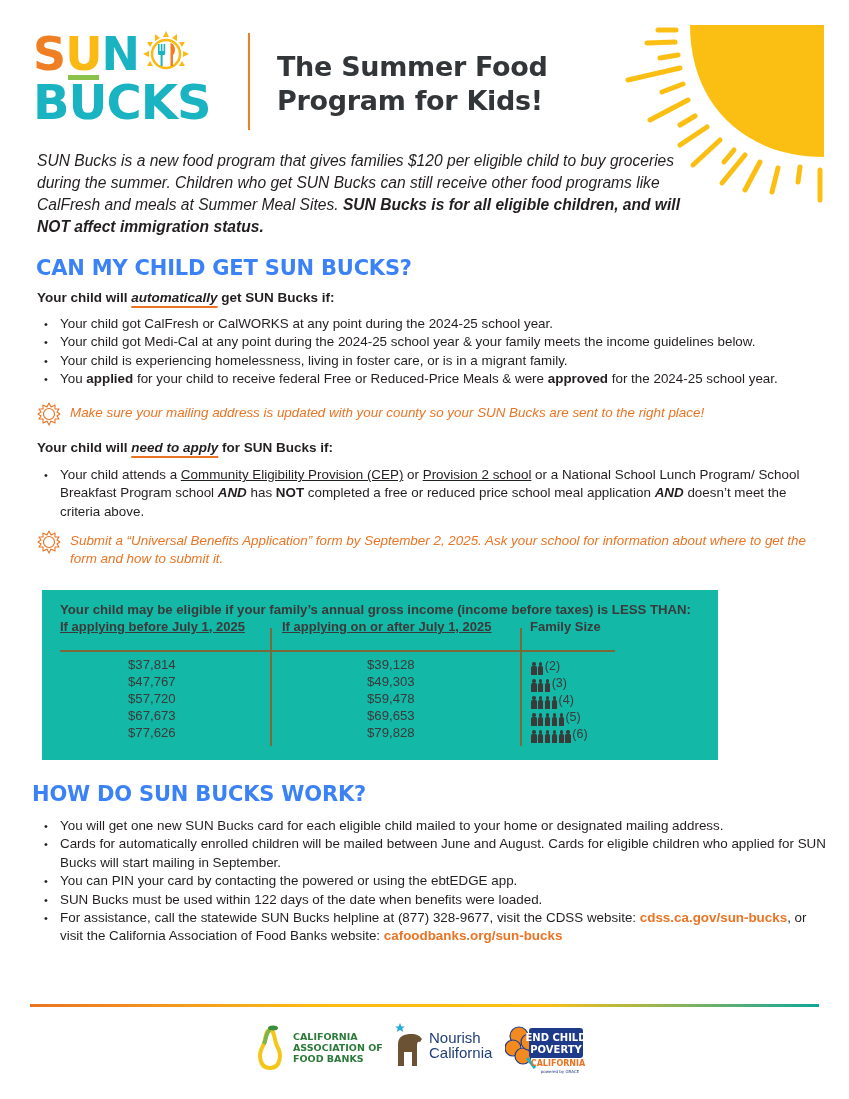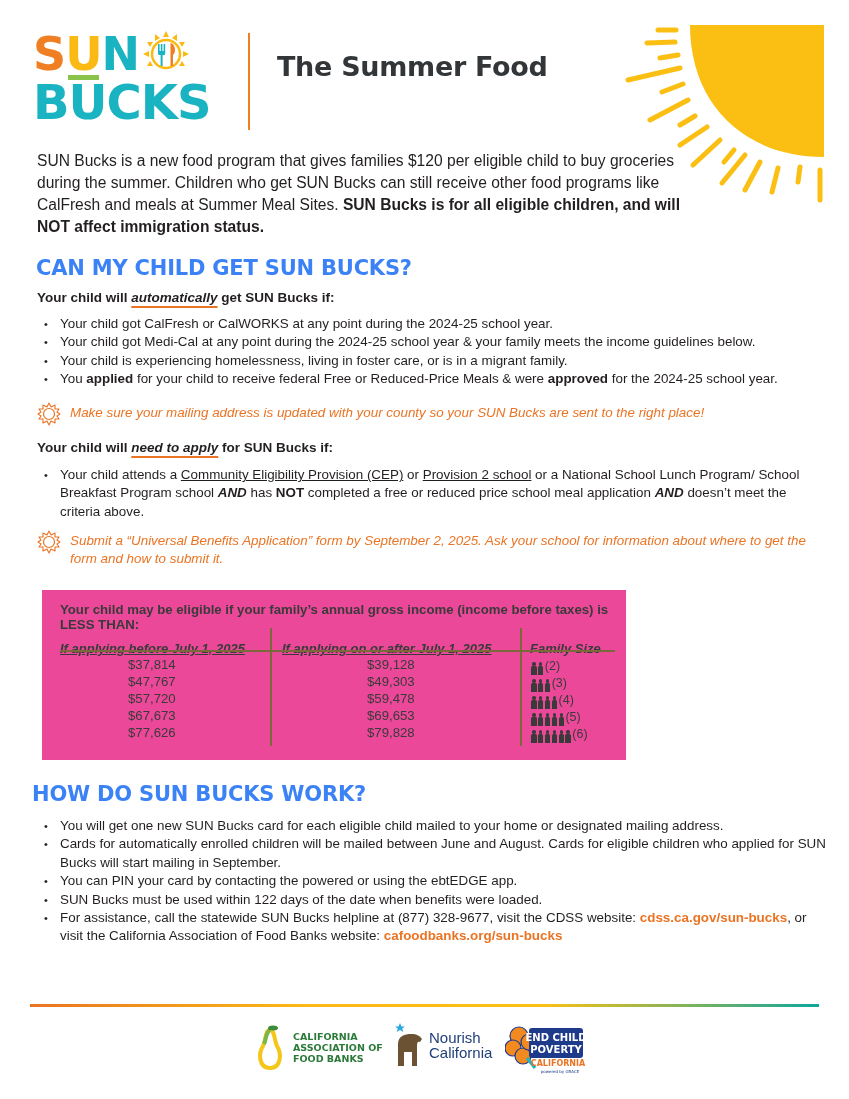--- a/index.html
+++ b/index.html
@@ -13,39 +13,39 @@
   .logo-s { color: #f07f23; }
   .logo-u { color: #fbb914; position: relative; }
   .logo-u::after { content: ""; position: absolute; left: 3px; right: 3px; bottom: -3px; height: 5px; background: #8bc34a; }
   .logo-n { color: #19b3c1; }
   .logo-emblem { width: 46px; height: 46px; margin-left: 4px; position: relative; }
   .logo-row2 .logo-letter { color: #19b3c1; font-size: 48px; }
   .header-divider { position: absolute; left: 248px; top: 33px; width: 2px; height: 97px; background: #f07f23; }
   .title { position: absolute; left: 277px; top: 50px; font-family: "DejaVu Sans", sans-serif; font-weight: bold; font-size: 27px; line-height: 34px; color: #333638; letter-spacing: -0.3px; }
   .sun { position: absolute; left: 600px; top: 10px; width: 249px; height: 200px; }
 
-  .intro { position: absolute; left: 37px; top: 150px; width: 680px; font-size: 15.6px; line-height: 22px; color: #231f20; }
+  .intro { position: absolute; left: 37px; top: 150px; width: 680px; font-size: 15.6px; line-height: 22px; font-style: italic; color: #231f20; }
   .intro b { font-weight: bold; }
 
   .h2 { position: absolute; font-family: "DejaVu Sans", sans-serif; font-weight: bold; font-size: 21px; color: #3b82f6; letter-spacing: -0.2px; }
   .sub { position: absolute; left: 37px; font-weight: bold; font-size: 13.5px; color: #231f20; }
   .sub .u { font-style: italic; text-decoration: underline; text-decoration-color: #ea7424; text-decoration-thickness: 2px; text-underline-offset: 4px; }
 
   ul.bullets { position: absolute; left: 44px; list-style: none; font-size: 13.4px; line-height: 18.4px; color: #231f20; }
   ul.bullets li { position: relative; padding-left: 16px; }
   ul.bullets li::before { content: "•"; position: absolute; left: 0; top: 0; font-size: 11px; }
   .lnk { text-decoration: underline; }
   .orange-link { color: #ea7424; font-weight: bold; }
 
   .note { position: absolute; left: 36px; display: flex; align-items: flex-start; color: #ea7424; font-style: italic; font-size: 13.4px; line-height: 18px; }
   .note .sunicon { width: 26px; height: 26px; flex: 0 0 26px; margin-right: 8px; margin-top: -3px; }
 
-  .income-box { position: absolute; left: 42px; top: 590px; width: 584px; height: 170px; background: #ec4899; }
+  .income-box { position: absolute; left: 42px; top: 590px; width: 676px; height: 170px; background: #14b8a6; }
   .income-head { position: absolute; left: 18px; top: 12px; font-weight: bold; font-size: 13.2px; color: #3a3a3a; }
-  .col-head { position: absolute; top: 51px; font-weight: bold; font-style: italic; font-size: 13px; color: #3a3a3a; }
+  .col-head { position: absolute; top: 29px; font-weight: bold; font-size: 13px; color: #3a3a3a; }
   .col-head.ul { text-decoration: underline; }
   .hrule { position: absolute; left: 18px; top: 60px; width: 555px; height: 1.5px; background: #7a6a3a; }
   .vrule { position: absolute; top: 38px; width: 1.5px; height: 118px; background: #7a6a3a; }
   .col-vals { position: absolute; top: 66px; font-size: 13.2px; line-height: 17px; color: #3a3a3a; }
   .fam-row { display: flex; align-items: flex-end; height: 17px; font-size: 12.5px; color: #3a3a3a; }
   .person { width: 5.5px; height: 13px; margin-right: 1.4px; position: relative; }
   .person::before { content: ""; position: absolute; left: 1px; top: 0; width: 3.5px; height: 3.5px; border-radius: 50%; background: #3a3a3a; }
   .person::after { content: ""; position: absolute; left: 0; top: 4px; width: 5.5px; height: 9px; background: #3a3a3a; border-radius: 1.5px 1.5px 0 0; }
 
   .grad-rule { position: absolute; left: 30px; top: 1004px; width: 789px; height: 3px; background: linear-gradient(to right, #ea7424, #fbb914 35%, #fbc014 65%, #0ea69e); }
@@ -89,20 +89,21 @@
         <path d="M28 12 C33 14 33 22 30 24 L30 35 L27.5 35 L27.5 12 Z" fill="#f07f23"></path>
       </svg>
     </div>
     <div class="logo-row logo-row2">
       <span class="logo-letter">BUCKS</span>
     </div>
   </div>
   <div class="header-divider"></div>
   <div class="title">
     <div>The Summer Food</div>
+    <div>Program for Kids!</div>
   </div>
   <svg class="sun" viewBox="0 0 249 200">
     <path d="M90 15 L224 15 L224 147 C145 147 90 95 90 15 Z" fill="#fbbf14"></path>
     <g stroke="#fbbf14" stroke-width="5" stroke-linecap="round" fill="none">
       <line x1="58" y1="20" x2="76" y2="20"></line>
       <line x1="47" y1="33" x2="75" y2="32"></line>
       <line x1="60" y1="48" x2="78" y2="45"></line>
       <line x1="28" y1="70" x2="80" y2="58"></line>
       <line x1="62" y1="82" x2="83" y2="74"></line>
       <line x1="50" y1="110" x2="88" y2="90"></line>

